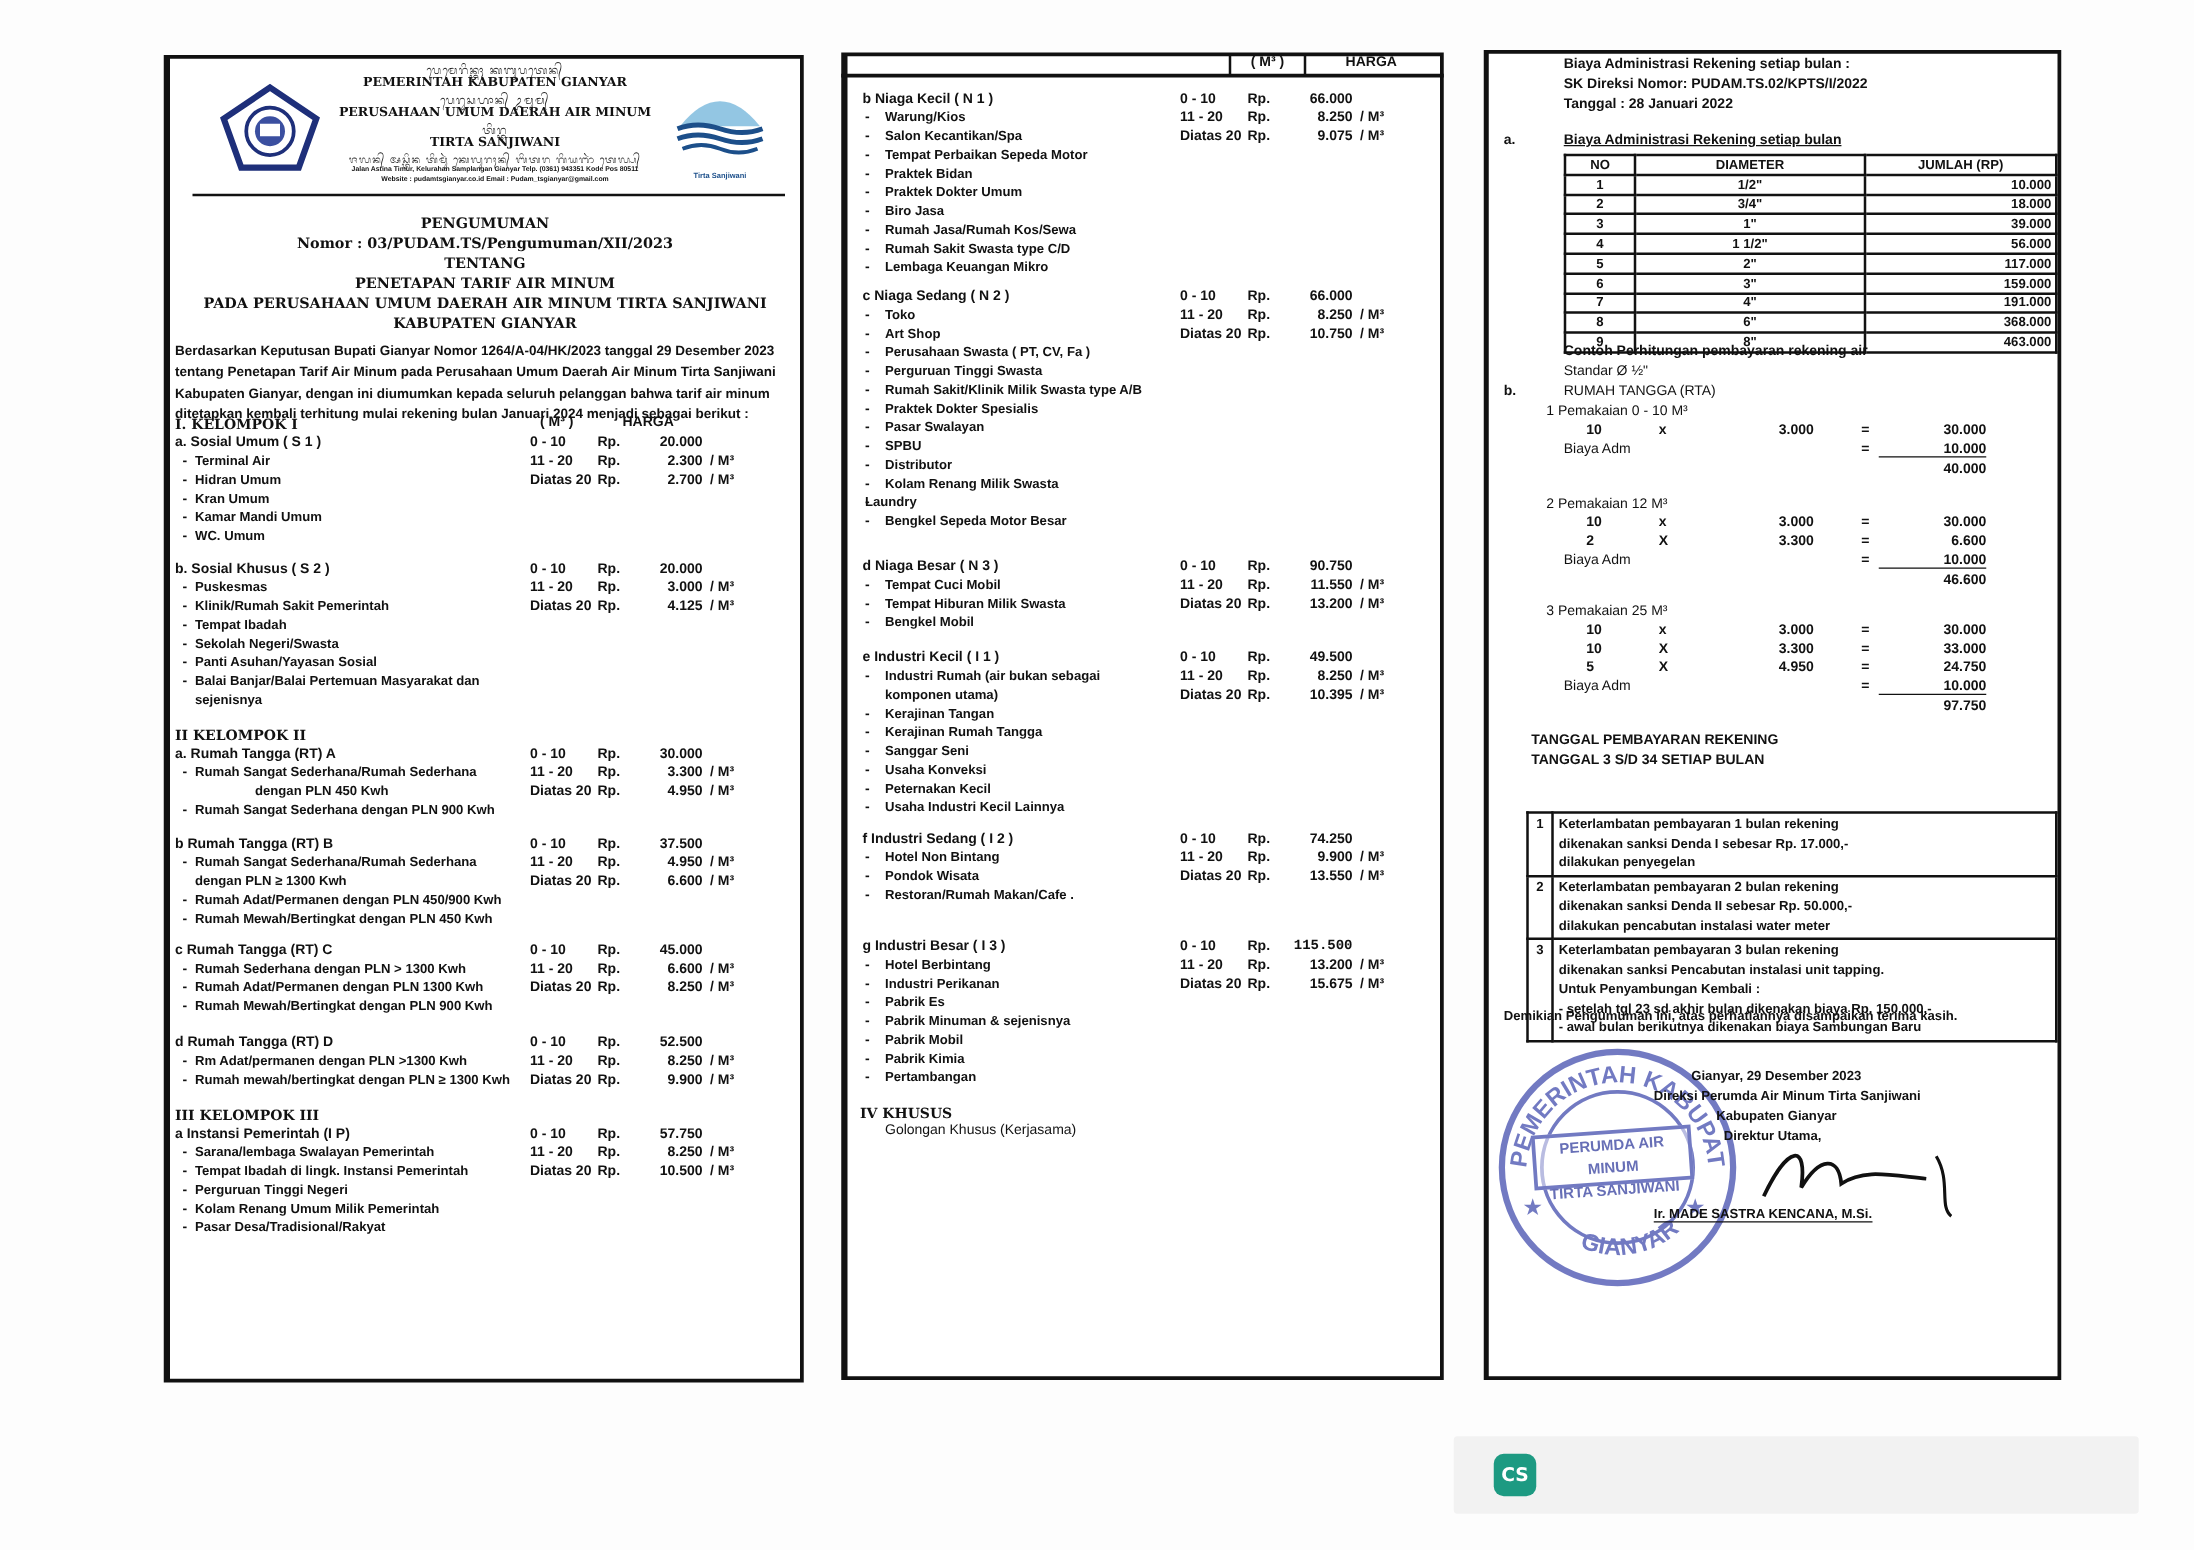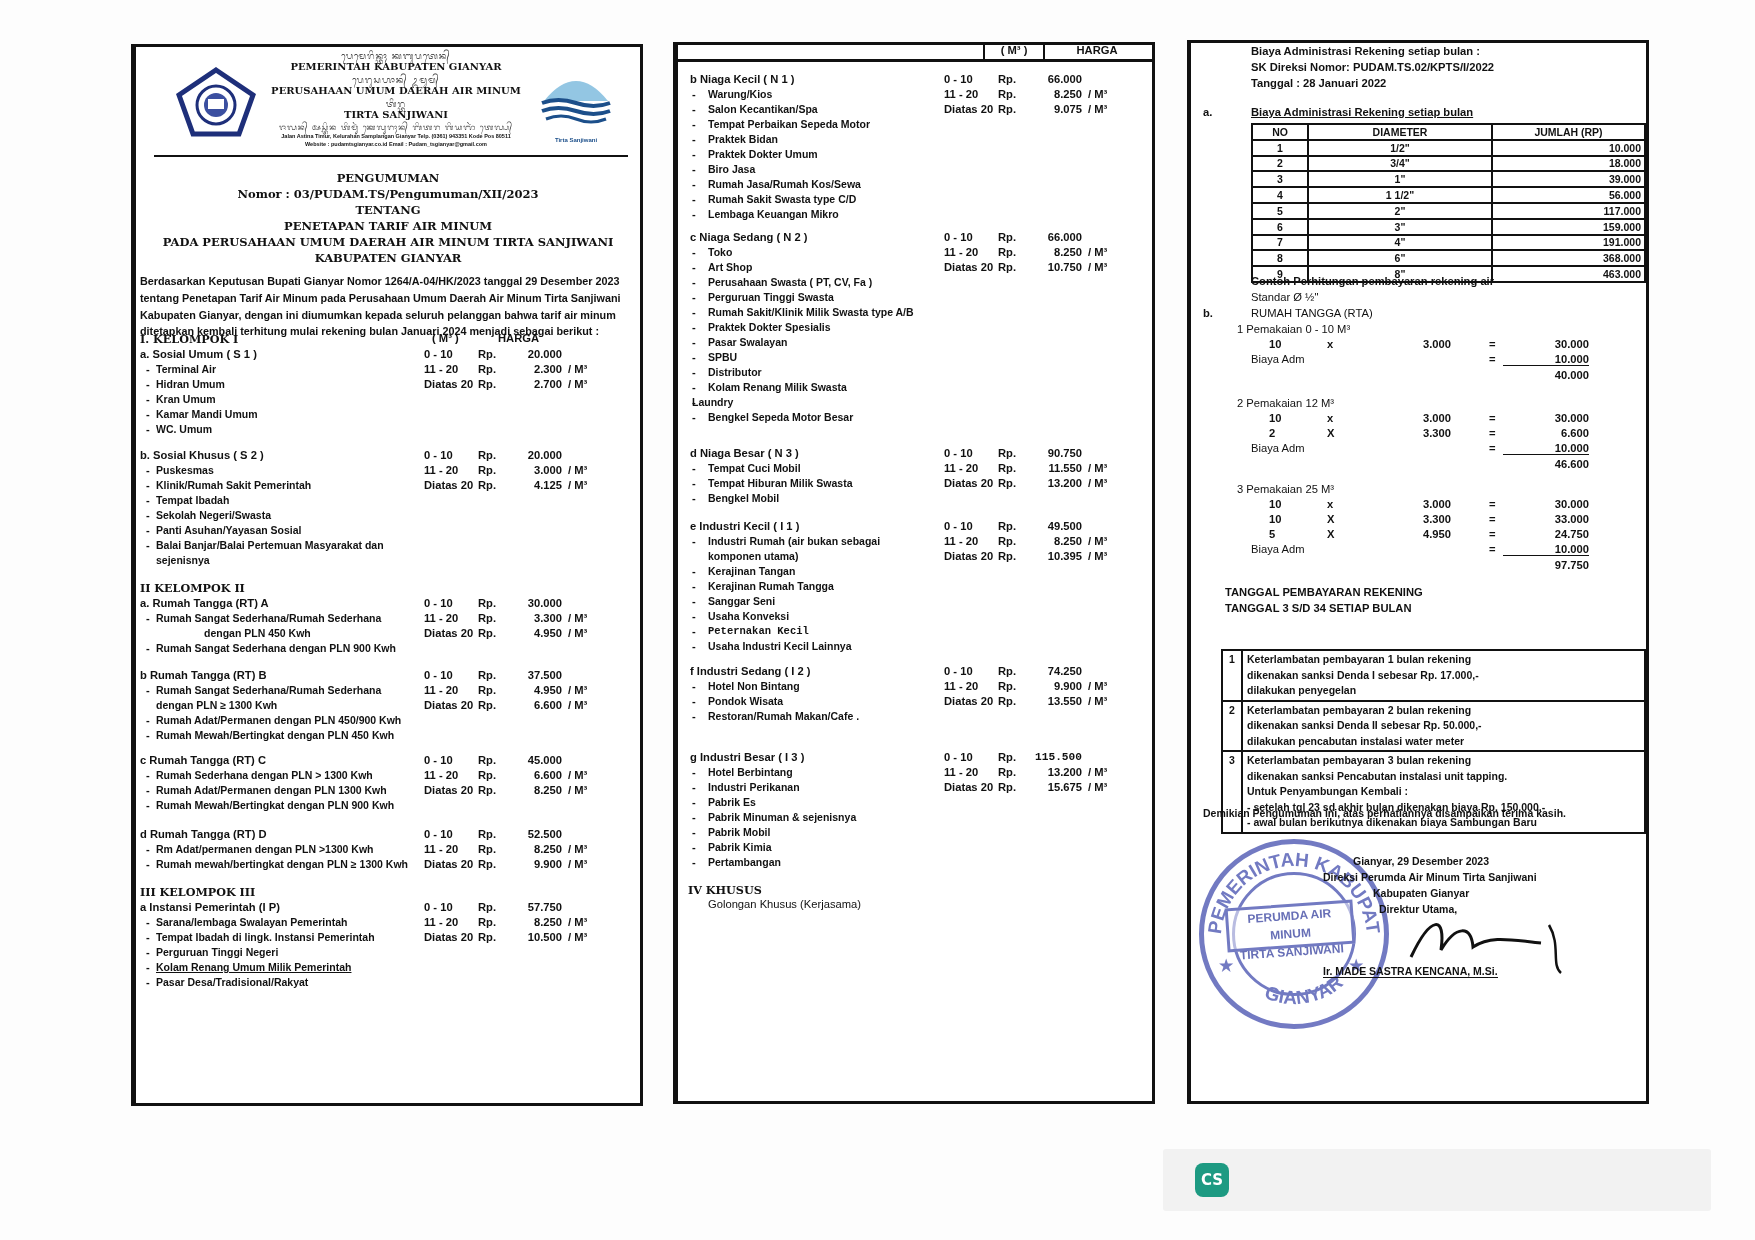--- a/index.html
+++ b/index.html
@@ -206,21 +206,21 @@
       <div class="abs" style="left: 432px; top: 811px;">/ M³</div>
       <div class="abs sec-h" style="left: 4px; top: 838px;">III KELOMPOK III</div>
       <div class="abs" style="left: 4px; top: 854px;">a  Instansi Pemerintah (I P)</div>
       <div class="abs" style="left: 10px; top: 869px;">-</div>
       <div class="abs" style="left: 20px; top: 869px; font-size: 10.5px;">Sarana/lembaga Swalayan Pemerintah</div>
       <div class="abs" style="left: 10px; top: 884px;">-</div>
       <div class="abs" style="left: 20px; top: 884px; font-size: 10.5px;">Tempat Ibadah di lingk. Instansi Pemerintah</div>
       <div class="abs" style="left: 10px; top: 899px;">-</div>
       <div class="abs" style="left: 20px; top: 899px; font-size: 10.5px;">Perguruan Tinggi Negeri</div>
       <div class="abs" style="left: 10px; top: 914px;">-</div>
-      <div class="abs" style="left: 20px; top: 914px; font-size: 10.5px; text-decoration: underline;">Kolam Renang Umum Milik Pemerintah</div>
+      <div class="abs" style="left: 20px; top: 914px; font-size: 10.5px;">Kolam Renang Umum Milik Pemerintah</div>
       <div class="abs" style="left: 10px; top: 929px;">-</div>
       <div class="abs" style="left: 20px; top: 929px; font-size: 10.5px;">Pasar Desa/Tradisional/Rakyat</div>
       <div class="abs" style="left: 288px; top: 854px;">0 - 10</div>
       <div class="abs" style="left: 342px; top: 854px;">Rp.</div>
       <div class="amt" style="left: 370px; top: 854px;">57.750</div>
       <div class="abs" style="left: 432px; top: 854px;"></div>
       <div class="abs" style="left: 288px; top: 869px;">11 - 20</div>
       <div class="abs" style="left: 342px; top: 869px;">Rp.</div>
       <div class="amt" style="left: 370px; top: 869px;">8.250</div>
       <div class="abs" style="left: 432px; top: 869px;">/ M³</div>
@@ -330,21 +330,21 @@
       <div class="abs" style="left: 30px; top: 505px; font-size: 10.5px;">komponen utama)</div>
       <div class="abs" style="left: 14px; top: 520px;">-</div>
       <div class="abs" style="left: 30px; top: 520px; font-size: 10.5px;">Kerajinan Tangan</div>
       <div class="abs" style="left: 14px; top: 535px;">-</div>
       <div class="abs" style="left: 30px; top: 535px; font-size: 10.5px;">Kerajinan Rumah Tangga</div>
       <div class="abs" style="left: 14px; top: 550px;">-</div>
       <div class="abs" style="left: 30px; top: 550px; font-size: 10.5px;">Sanggar Seni</div>
       <div class="abs" style="left: 14px; top: 565px;">-</div>
       <div class="abs" style="left: 30px; top: 565px; font-size: 10.5px;">Usaha Konveksi</div>
       <div class="abs" style="left: 14px; top: 580px;">-</div>
-      <div class="abs" style="left: 30px; top: 580px; font-size: 10.5px; font-family: Liberation Mono, monospace;">Peternakan Kecil</div>
+      <div class="abs" style="left: 30px; top: 580px; font-size: 10.5px;">Peternakan Kecil</div>
       <div class="abs" style="left: 14px; top: 595px;">-</div>
       <div class="abs" style="left: 30px; top: 595px; font-size: 10.5px;">Usaha Industri Kecil Lainnya</div>
       <div class="abs" style="left: 266px; top: 475px;">0 - 10</div>
       <div class="abs" style="left: 320px; top: 475px;">Rp.</div>
       <div class="amt" style="left: 348px; top: 475px;">49.500</div>
       <div class="abs" style="left: 410px; top: 475px;"></div>
       <div class="abs" style="left: 266px; top: 490px;">11 - 20</div>
       <div class="abs" style="left: 320px; top: 490px;">Rp.</div>
       <div class="amt" style="left: 348px; top: 490px;">8.250</div>
       <div class="abs" style="left: 410px; top: 490px;">/ M³</div>

